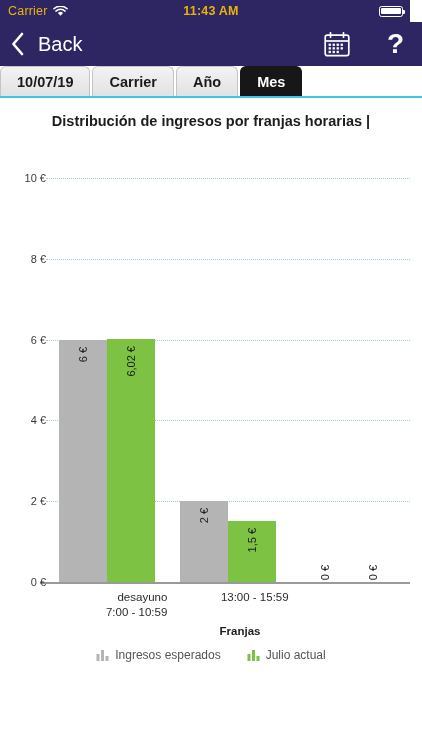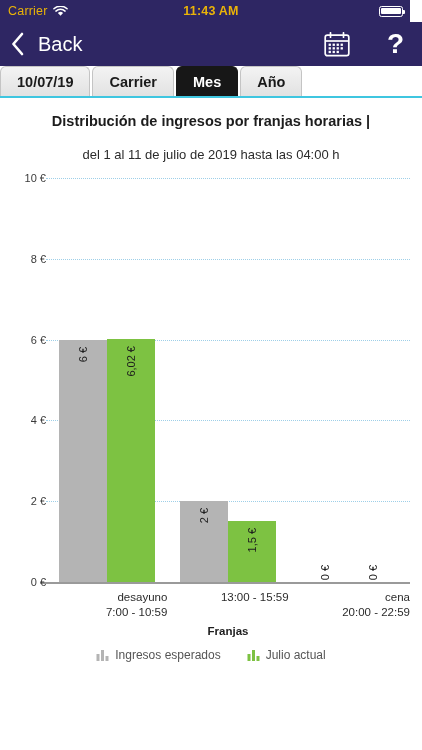--- a/index.html
+++ b/index.html
@@ -139,21 +139,21 @@
     writing-mode: vertical-rl; transform: rotate(180deg);
     font-size: 11px; color: #1d1d1d; white-space: nowrap;
   }
 
   .cat {
     position: absolute; top: 412px;
     text-align: right; font-size: 11.5px; color: #2b2b2b; line-height: 15px;
     white-space: nowrap;
   }
   .axis-title {
-    position: absolute; top: 447px; left: 0; width: 100%;
+    position: absolute; top: 447px; left: 12px; width: 100%;
     text-align: center; font-size: 11.5px; font-weight: bold; color: #1d1d1d;
   }
 
   
   .legend {
     position: absolute; top: 648px; left: 0; width: 422px;
     display: flex; align-items: center; justify-content: center; gap: 26px;
   }
   .legend-item { display: flex; align-items: center; gap: 6px; }
   .legend-label { font-size: 12px; color: #555555; text-align: right; }
@@ -204,27 +204,26 @@
           <rect x="8.6" y="18.8" width="2.3" height="2.3"></rect>
         <rect x="12.6" y="18.8" width="2.3" height="2.3"></rect>
       </g>
     </svg>
     <div class="nav-help">?</div>
   </div>
 
   <div class="tabbar">
     <div class="tab">10/07/19</div>
     <div class="tab">Carrier</div>
+    <div class="tab">Año</div>
     <div class="tab active">Mes</div>
-    <div class="tab">Año</div>
   </div>
   <div class="tab-underline"></div>
 
   <div class="chart-title">Distribución de ingresos por franjas horarias |</div>
-  <div class="chart-subtitle">del 1 al 11 de julio de 2019 hasta las 04:00 h</div>
 
   <div class="plot" id="plot">
     <div class="axis-line"></div>
     <div class="axis-title">Franjas</div>
   <div class="gridline" style="top: 404px; border-top: none;"></div>
       <div class="ylabel" style="top: 404px;">0 €</div>
       <div class="gridline" style="top: 323.2px;"></div>
       <div class="ylabel" style="top: 323.2px;">2 €</div>
       <div class="gridline" style="top: 242.4px;"></div>
       <div class="ylabel" style="top: 242.4px;">4 €</div>
@@ -248,24 +247,20 @@
         <span class="bar-label">2 €</span>
       </div>
       <div class="bar green" style="left: 182px; width: 48px; height: 60.6px;">
         <span class="bar-label">1,5 €</span>
       </div>
       <div class="cat" style="left: 121.333px; width: 121.333px;">
         <div>13:00 - 15:59</div>
       </div>
       <div class="zero-label" style="left: 273.333px;">0 €</div>
       <div class="zero-label" style="left: 321.333px;">0 €</div>
-      <div class="cat" style="left: 242.667px; width: 121.333px;">
-        <div>cena</div>
-        <div>20:00 - 22:59</div>
-      </div>
     </div>
 
   <div class="legend">
     <div class="legend-item">
       <svg width="13" height="12" viewBox="0 0 13 12">
         <rect x="0.5" y="5" width="3" height="7" fill="#B4B4B4"></rect>
         <rect x="5" y="1" width="3" height="11" fill="#B4B4B4"></rect>
         <rect x="9.5" y="7" width="3" height="5" fill="#B4B4B4"></rect>
       </svg>
       <span class="legend-label">Ingresos esperados</span>

